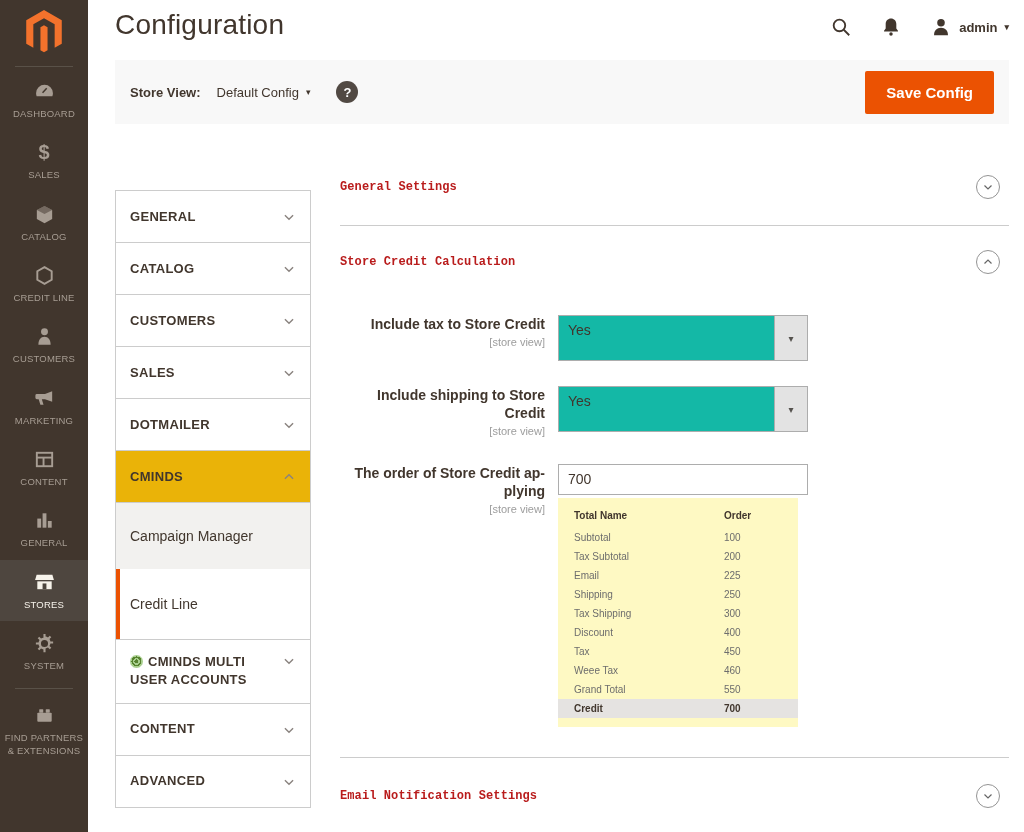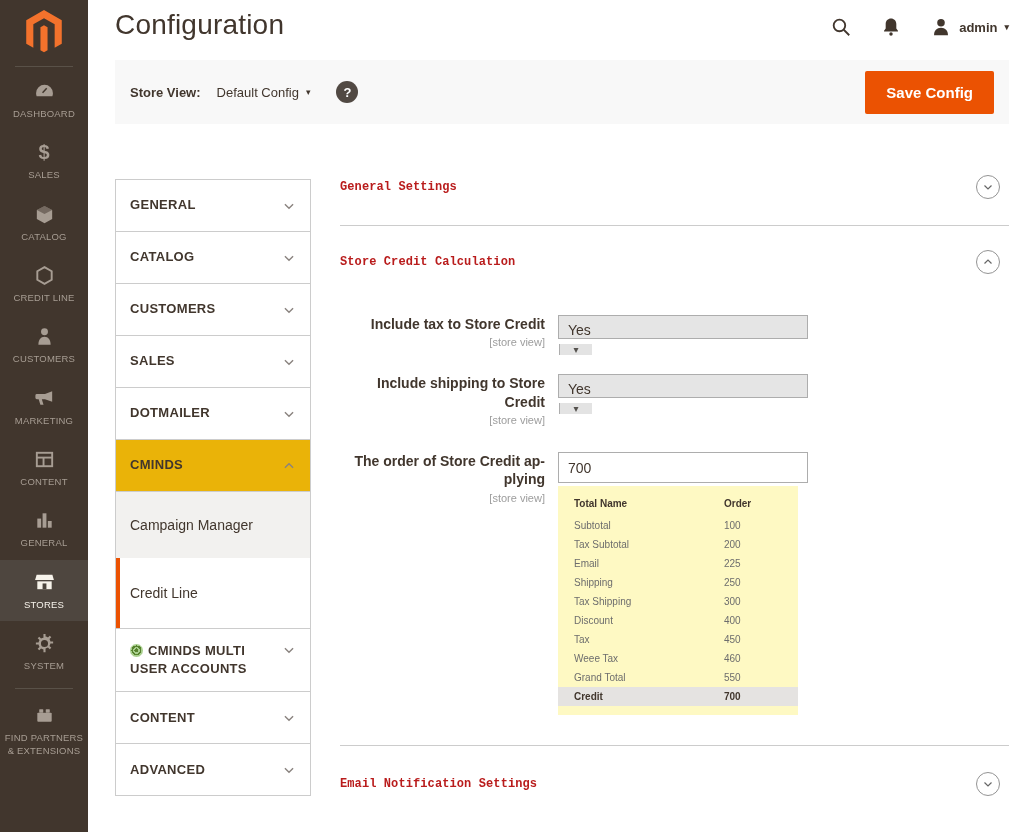--- a/index.html
+++ b/index.html
@@ -53,21 +53,21 @@
   .main { flex: 1; min-width: 0; }
   .section-header { display: flex; align-items: center; justify-content: space-between; cursor: pointer; }
   .section-title { font-size: 12px; font-weight: 600; color: #b91c1c; letter-spacing: .1px; font-family: Liberation Mono, monospace; }
   .chev-circle { width: 24px; height: 24px; border: 1px solid #949494; border-radius: 50%; display: flex; align-items: center; justify-content: center; margin-right: 9px; flex-shrink: 0; }
   .sec-general { padding: 15px 0 26px; border-bottom: 1px solid #ccc; }
   .sec-credit-head { padding: 24px 0 0; }
   .form { margin-top: 41px; }
   .field { display: flex; margin-bottom: 25px; }
   .field-label { width: 218px; flex-shrink: 0; text-align: right; padding-right: 13px; font-size: 14px; font-weight: 600; color: #41362d; line-height: 1.3; white-space: pre-line; }
   .scope { display: block; font-size: 11px; font-weight: 400; color: #9d9d9d; margin-top: 2px; white-space: normal; }
-  .fake-select { width: 250px; height: 24px; border: 1px solid #adadad; background: #e5e5e5; display: flex; cursor: pointer; flex-direction: column; }
+  .fake-select { width: 250px; height: 46px; border: 1px solid #adadad; background: #14b8a6; display: flex; cursor: pointer; }
   .fs-value { flex: 1; font-size: 14px; color: #41362d; padding: 6px 9px; }
   .fs-btn { width: 33px; border-left: 1px solid #adadad; background: #e3e3e3; display: flex; align-items: center; justify-content: center; font-size: 10px; color: #55524e; }
   .text-input { width: 250px; height: 31px; border: 1px solid #adadad; padding: 6px 9px; font-size: 14px; color: #41362d; font-family: inherit; outline: none; }
 
   .order-table { width: 240px; background: #fef9c3; margin-top: 3px; padding: 5px 0 9px; font-size: 10px; }
   .ot-row { display: flex; padding: 4px 8px 4px 16px; color: #6d6d6d; }
   .ot-name { width: 150px; flex-shrink: 0; }
   .ot-row.header-row { font-weight: 700; color: #41362d; padding-top: 7px; padding-bottom: 7px; }
   .ot-row.highlight { background: #e5e3e1; font-weight: 700; color: #41362d; }
 

